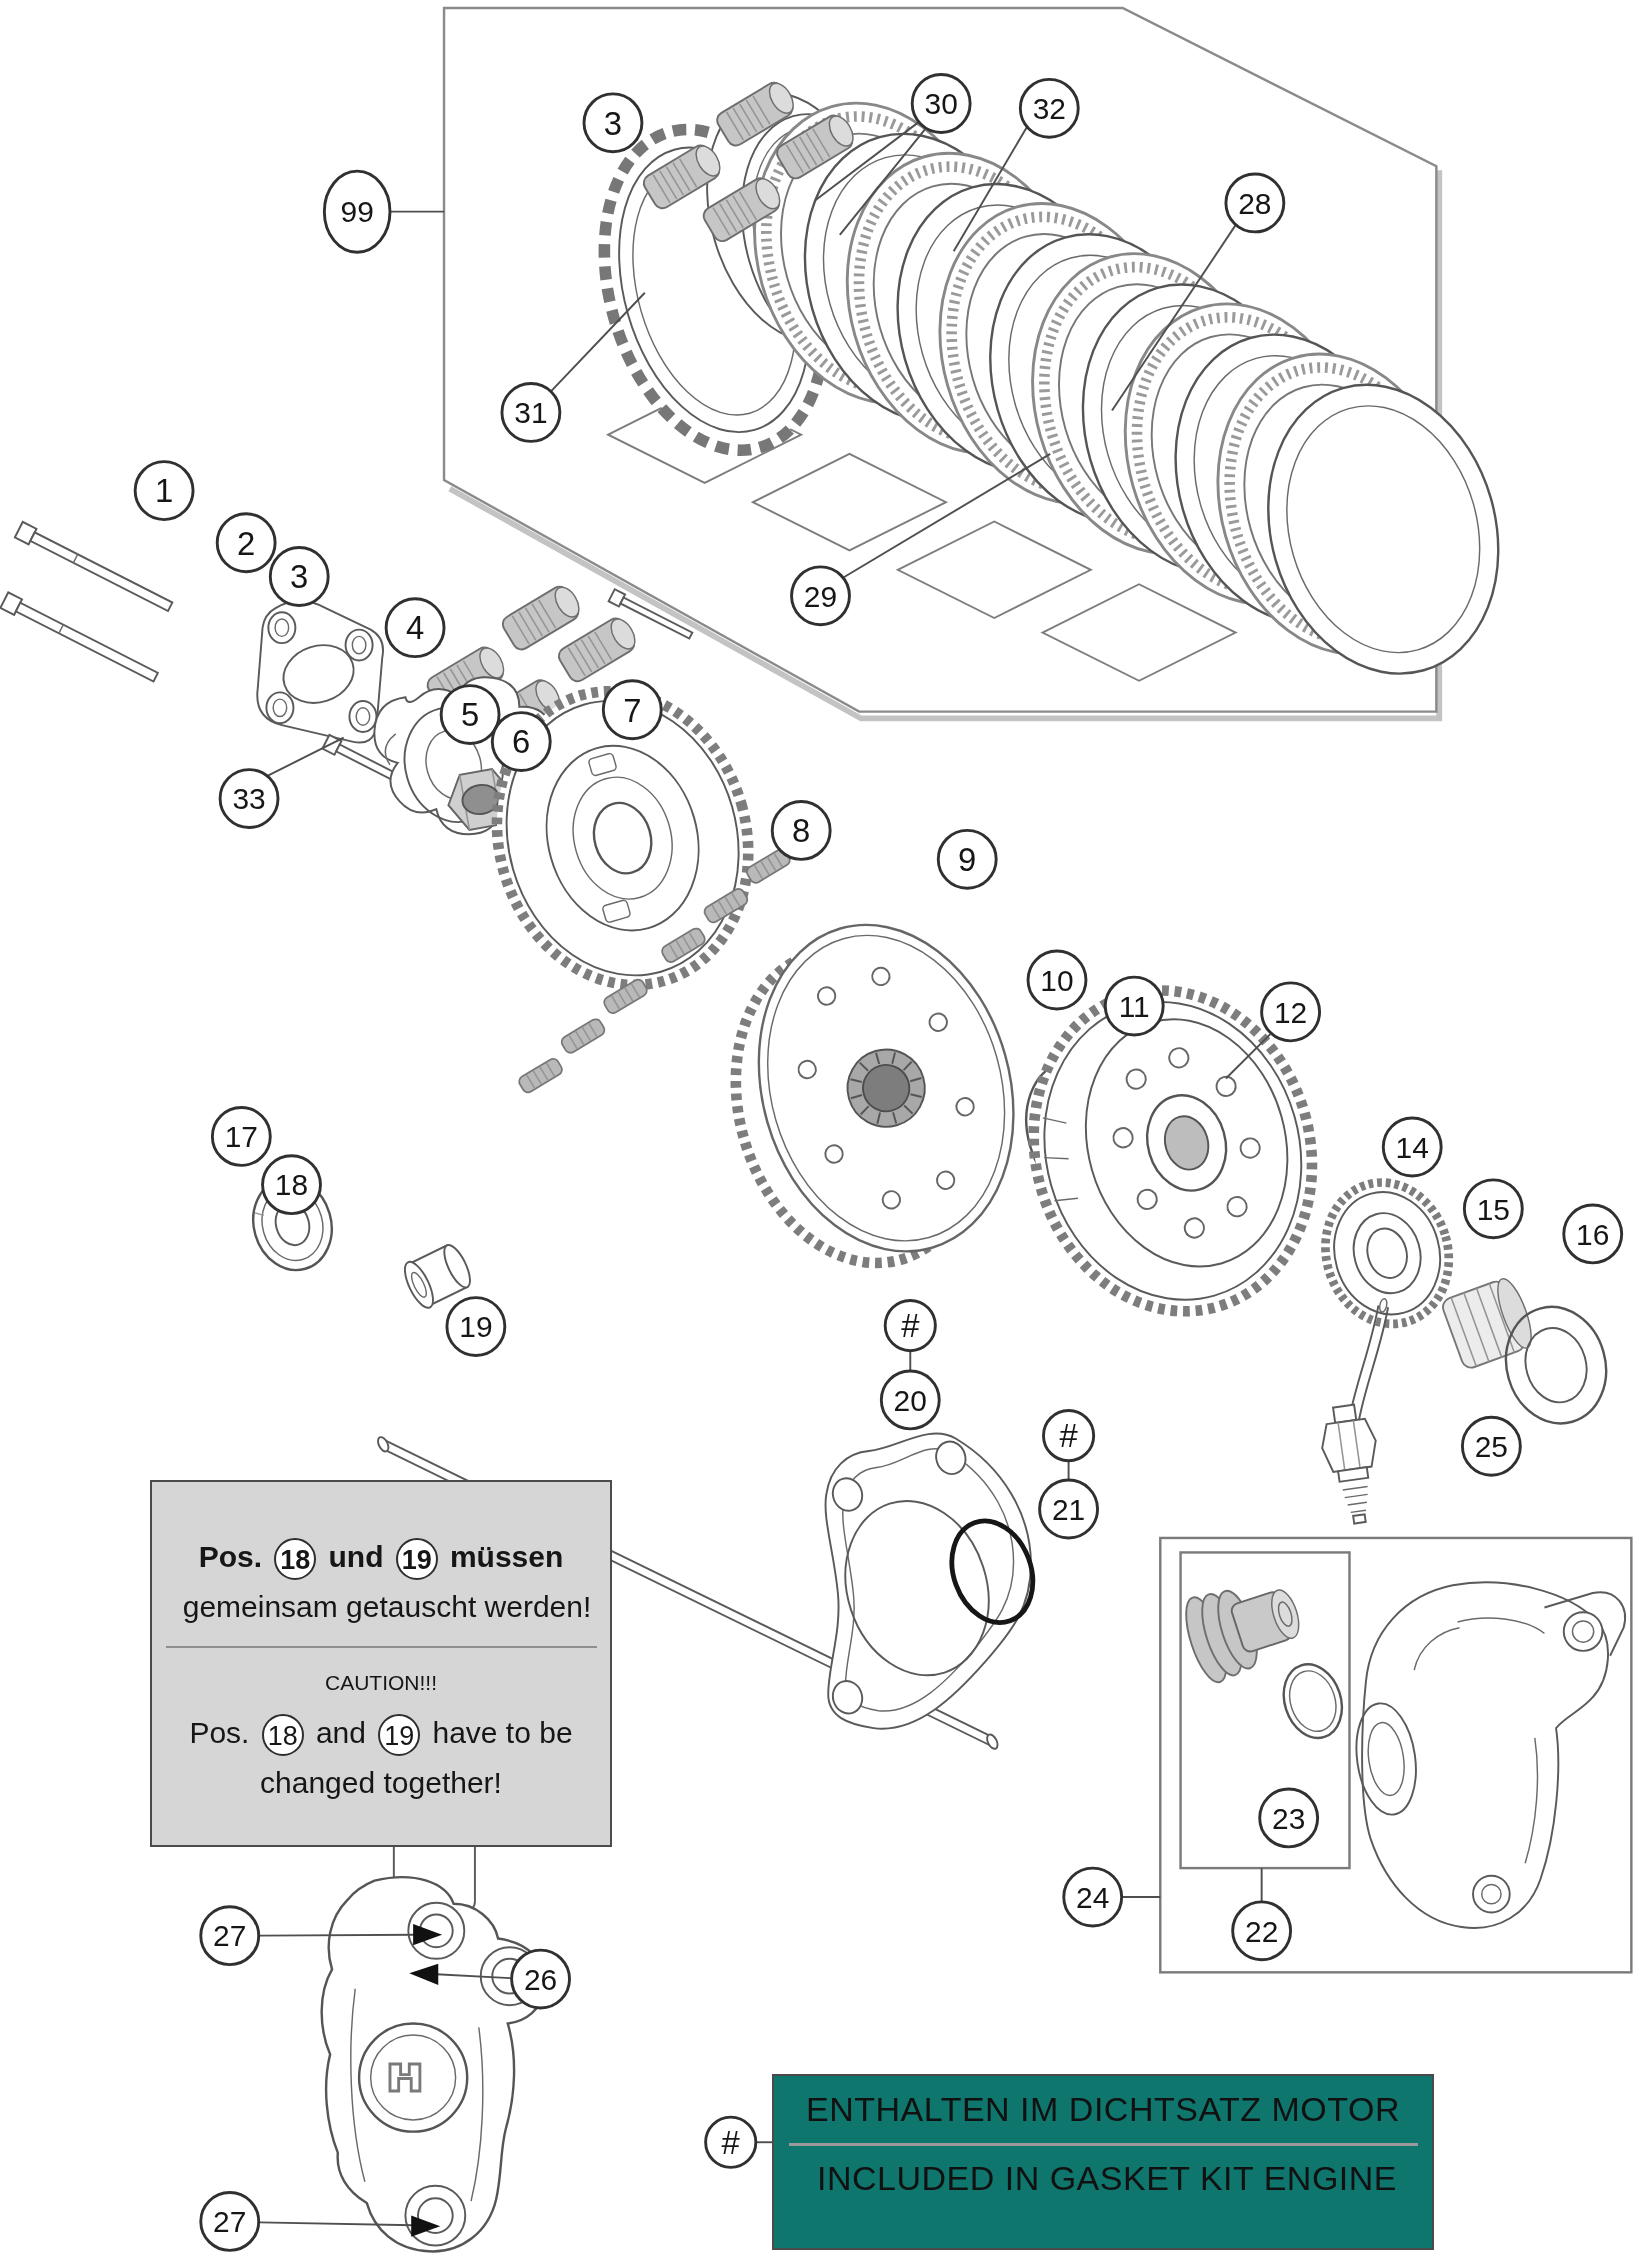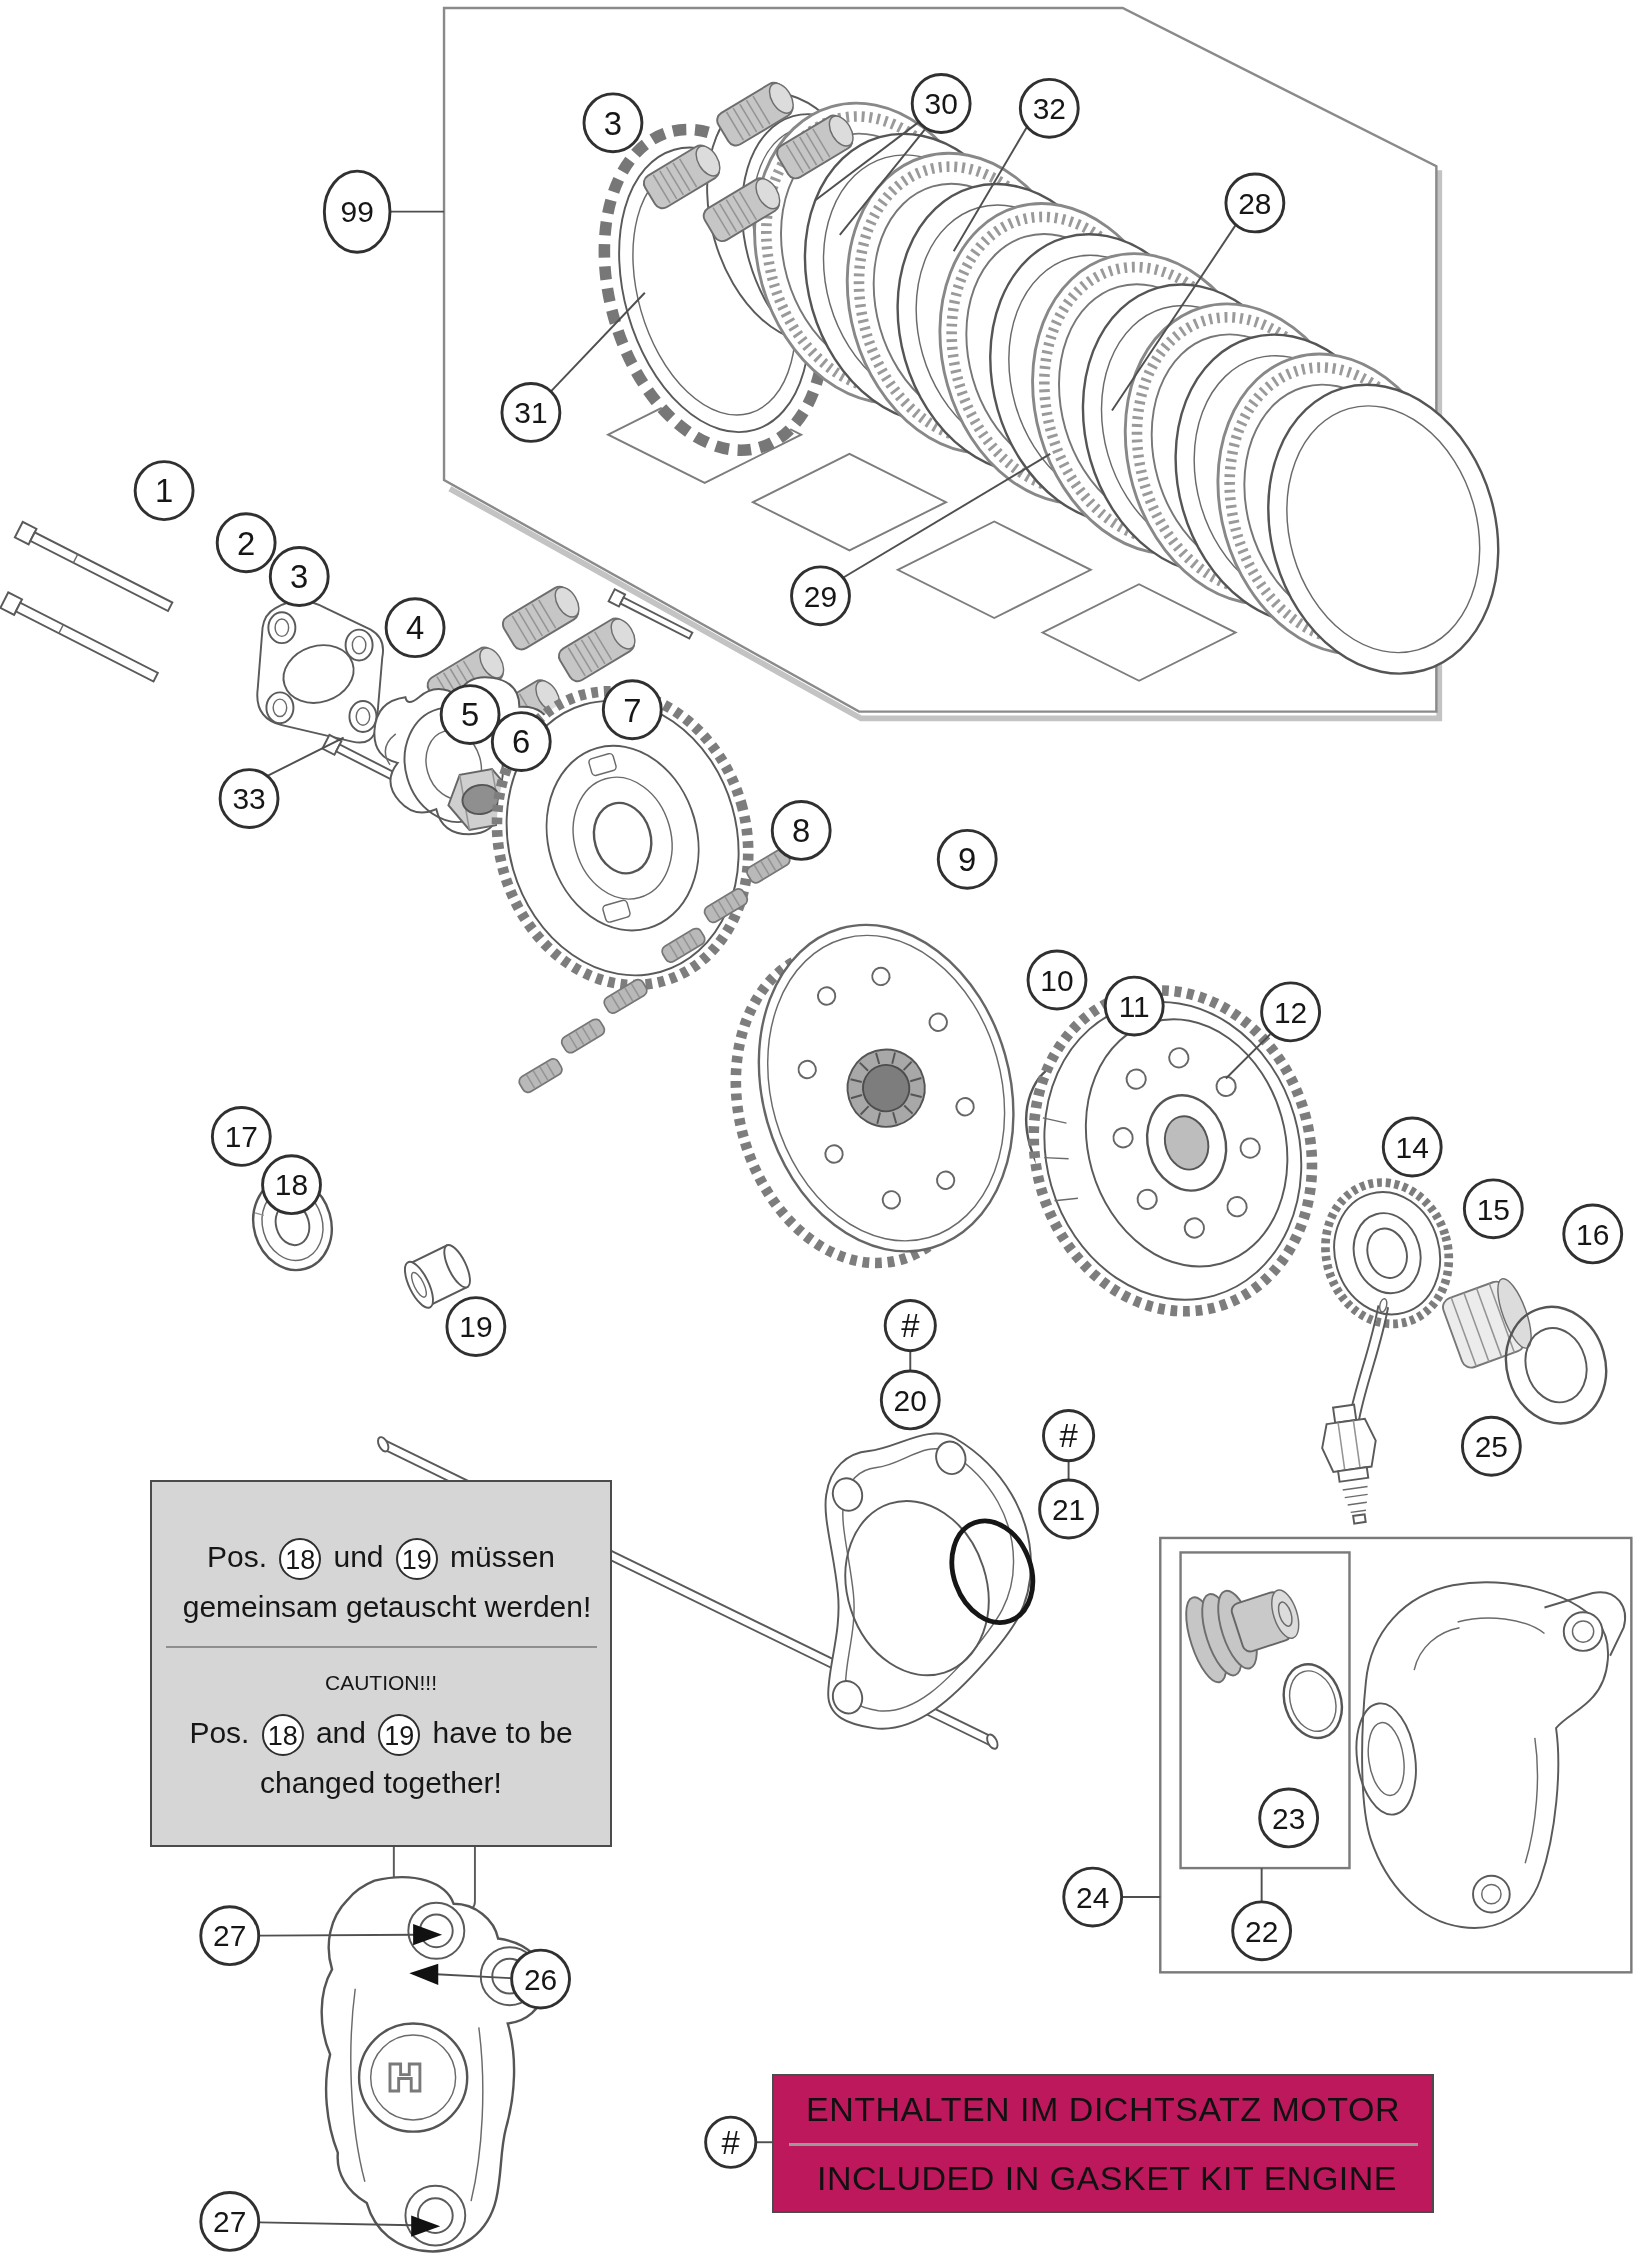--- a/index.html
+++ b/index.html
@@ -27,22 +27,22 @@
   .arrowhead{fill:#111;stroke:none;}
   
   .warnbox{position:absolute;left:150px;top:1480px;width:462px;height:367px;
     background:#d6d6d6;border:2.9px solid #4b4b4b;box-sizing:border-box;
     color:#161616;font-size:30px;text-align:center;}
   .warnbox .wl{position:absolute;left:0;right:0;text-align:center;white-space:nowrap;}
   .warnbox .divider{position:absolute;left:13.5px;right:13.5px;top:164px;border-top:2.9px solid #8f8f8f;}
   .cref{display:inline-block;width:42px;height:42px;line-height:40px;border:2.9px solid #2e2e2e;
     border-radius:50%;font-size:27px;text-align:center;vertical-align:middle;background:#fff;
     box-sizing:border-box;margin:0 3.9px;}
-  .gasketbox{position:absolute;left:772px;top:2074px;width:662px;height:139px;
-    background:#be185d;border:2.9px solid #4b4b4b;box-sizing:border-box;
+  .gasketbox{position:absolute;left:772px;top:2074px;width:662px;height:176px;
+    background:#0f766e;border:2.9px solid #4b4b4b;box-sizing:border-box;
     color:#111;font-size:34px;letter-spacing:0.5px;}
   .gasketbox .gl{position:absolute;left:0;right:0;text-align:center;white-space:nowrap;}
   .gasketbox .gdivider{position:absolute;left:14.5px;right:14.5px;top:67px;border-top:3.9px solid #9a9a9a;}
 </style>
 </head>
 <body>
 
 <div class="stage">
 
 <svg width="1641" height="2267" viewBox="0 0 1700 2348">
@@ -677,21 +677,21 @@
           <text x="370" y="219" dy="0.36em" text-anchor="middle" class="badge-text" font-size="31">99</text>
         </g>
         <g>
           <ellipse cx="757" cy="2219" rx="26" ry="26" class="badge-circle"></ellipse>
           <text x="757" y="2219" dy="0.36em" text-anchor="middle" class="badge-text" font-size="34">#</text>
         </g>
       </g>
 </svg>
 
 <div class="warnbox">
-  <div class="wl" style="top:56px;">
+  <div class="wl" style="top:56px;font-weight:bold;">
     <span>Pos.</span>
     <span class="cref">18</span>
     <span>und</span>
     <span class="cref">19</span>
     <span>müssen</span>
   </div>
   <div class="wl" style="top:108px;margin-left:12px;">gemeinsam getauscht werden!</div>
   <div class="divider"></div>
   <div class="wl" style="top:189px;font-size:21px;">CAUTION!!!</div>
   <div class="wl" style="top:232px;">

